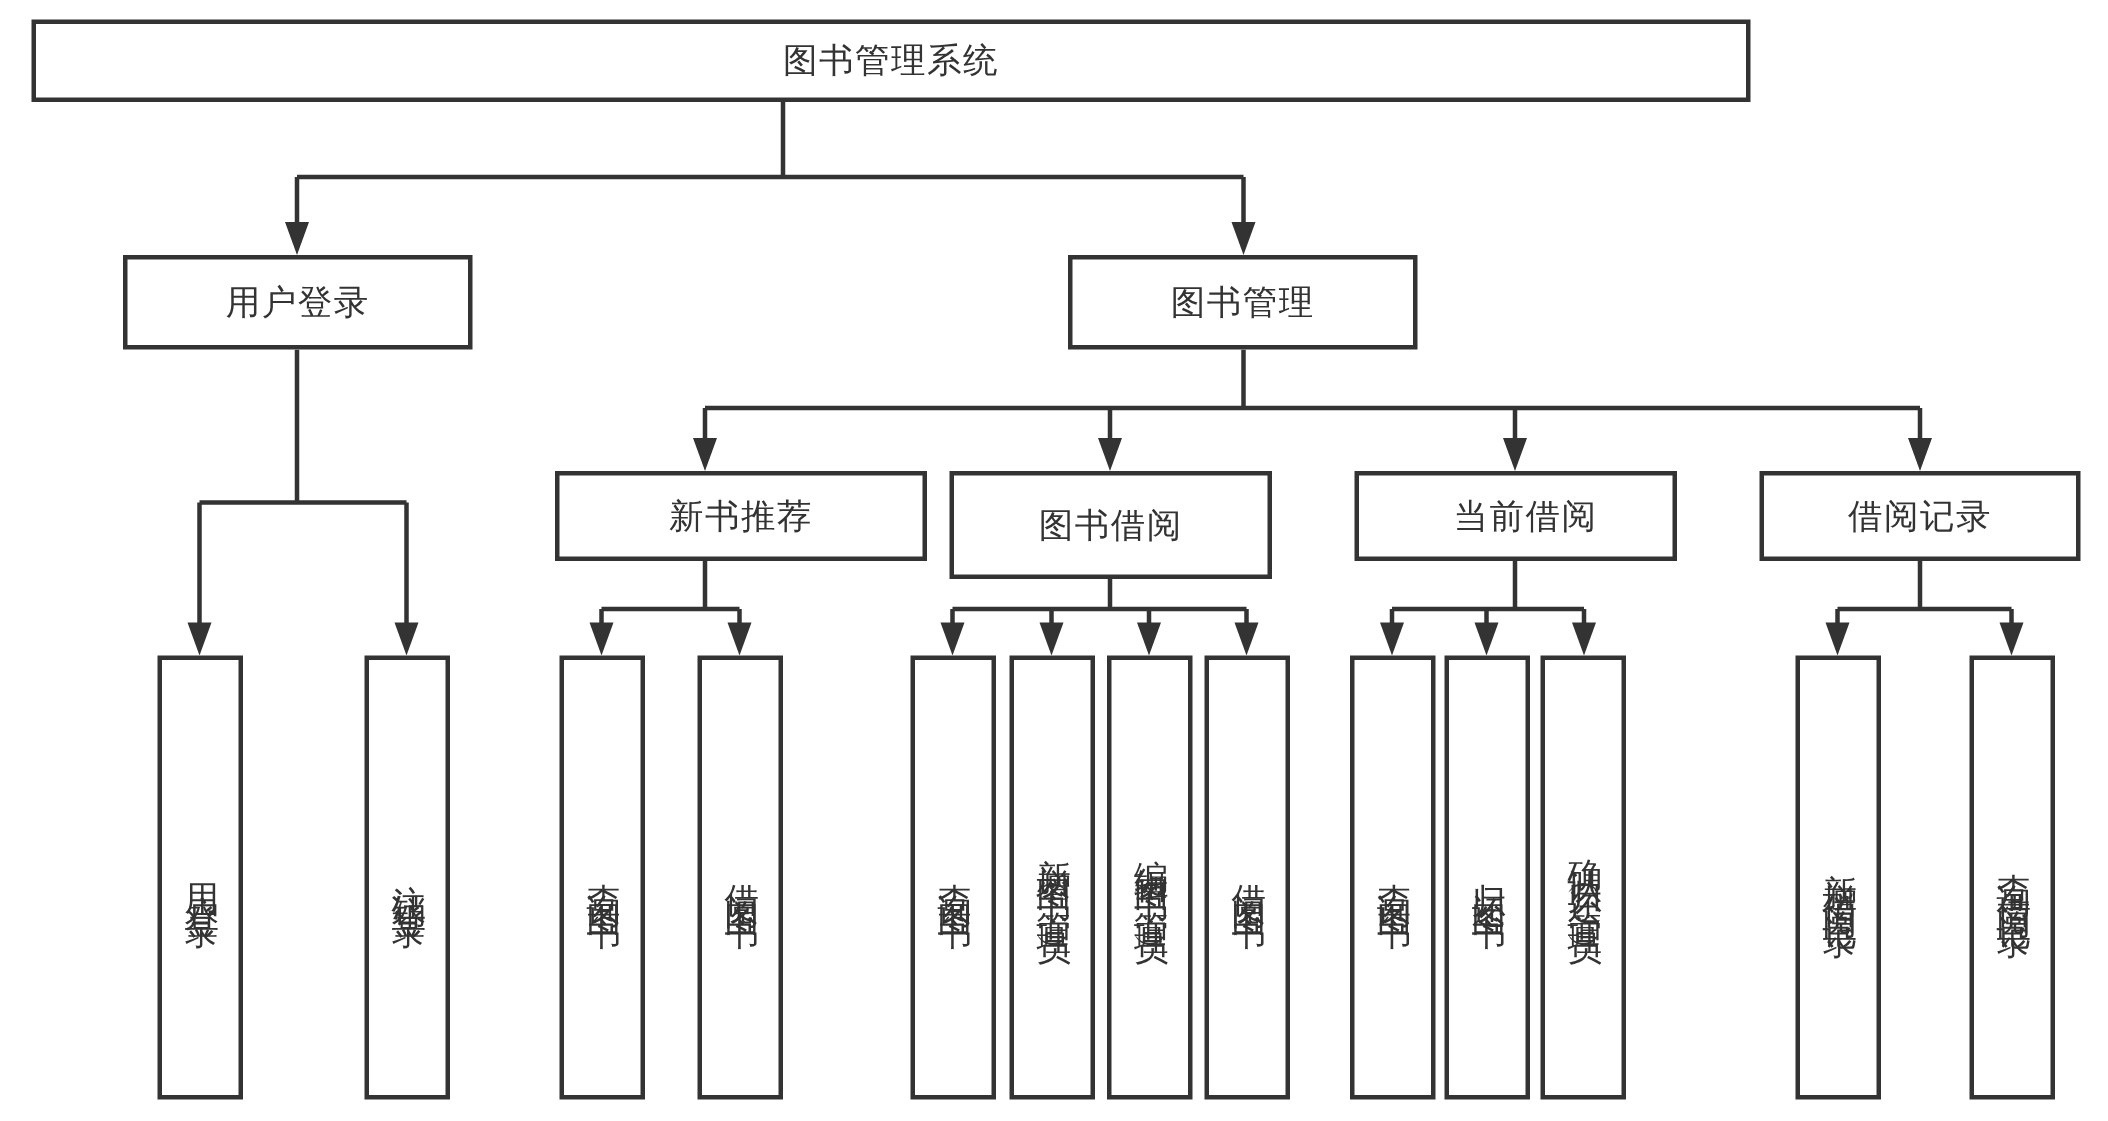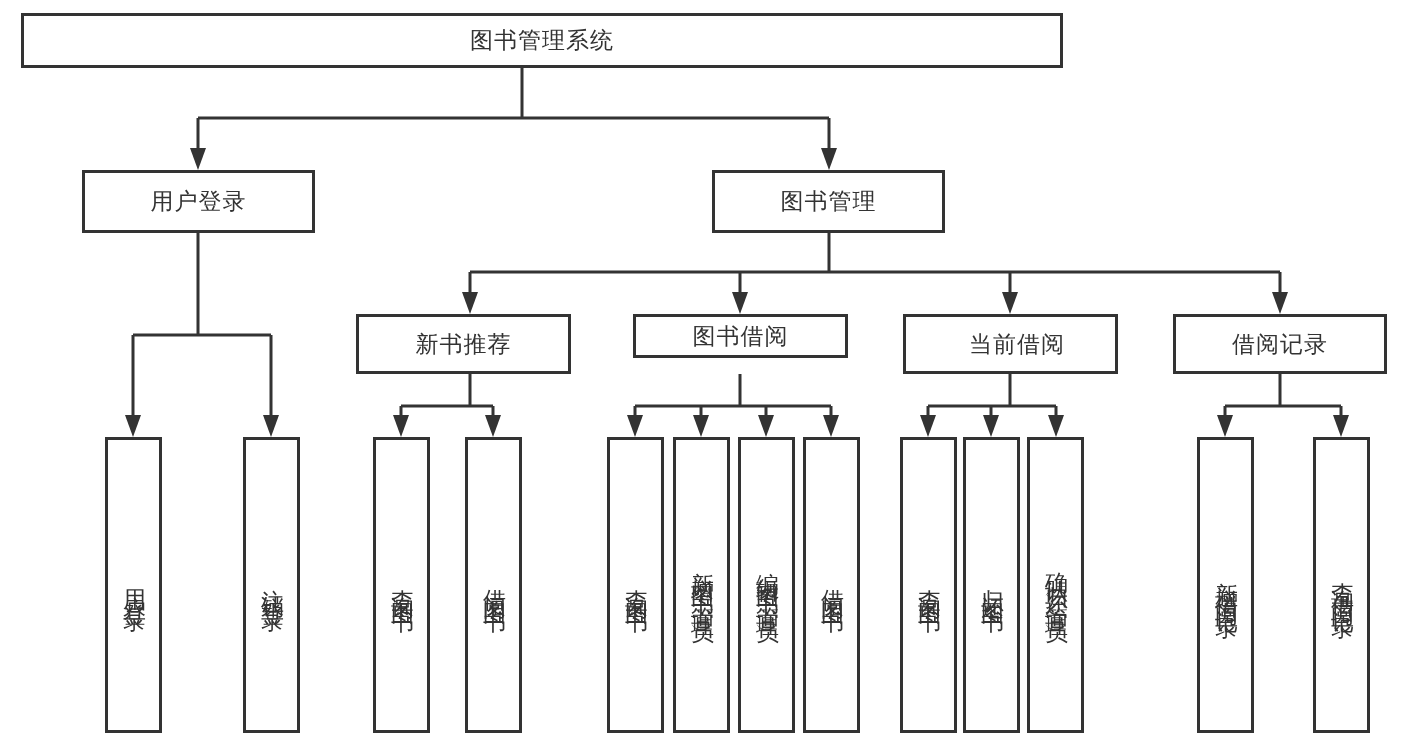--- a/index.html
+++ b/index.html
@@ -29,25 +29,25 @@
   .leaf{
     top:437px;width:57px;height:296px;
     writing-mode:vertical-rl;
     text-orientation:mixed;
     text-align:center;
     line-height:49px;
     font-size:23px;
     letter-spacing:7px;
   }
   
-  #root{left:21px;top:13px;width:1042px;height:55px;}
+  #root{left:21px;top:13px;width:1146px;height:55px;}
   #l2a{left:82px; top:170px;width:233px;height:63px;}
   #l2b{left:712px;top:170px;width:233px;height:63px;}
-  #l3a{left:356px; top:314px;width:215px;height:60px;}
-  #l3b{left:633px; top:314px;width:215px;height:44px;}
+  #l3a{left:370px; top:314px;width:248px;height:60px;}
+  #l3b{left:633px; top:314px;width:215px;height:72px;}
   #l3c{left:903px; top:314px;width:215px;height:60px;padding-left:13px;}
   #l3d{left:1173px;top:314px;width:214px;height:60px;}
   
   #leaf1{left:105px;}  #leaf2{left:243px;}
   #leaf3{left:373px;}  #leaf4{left:465px;}
   #leaf5{left:607px;}  #leaf6{left:673px;}
   #leaf7{left:738px;}  #leaf8{left:803px;}
   #leaf9{left:900px;}  #leaf10{left:963px;} #leaf11{left:1027px;}
   #leaf12{left:1197px;} #leaf13{left:1313px;}
   #watermark{

